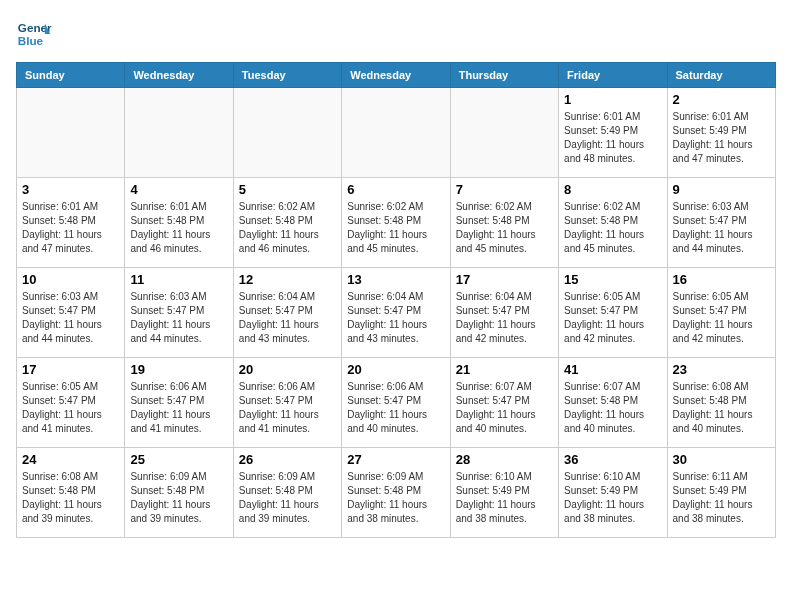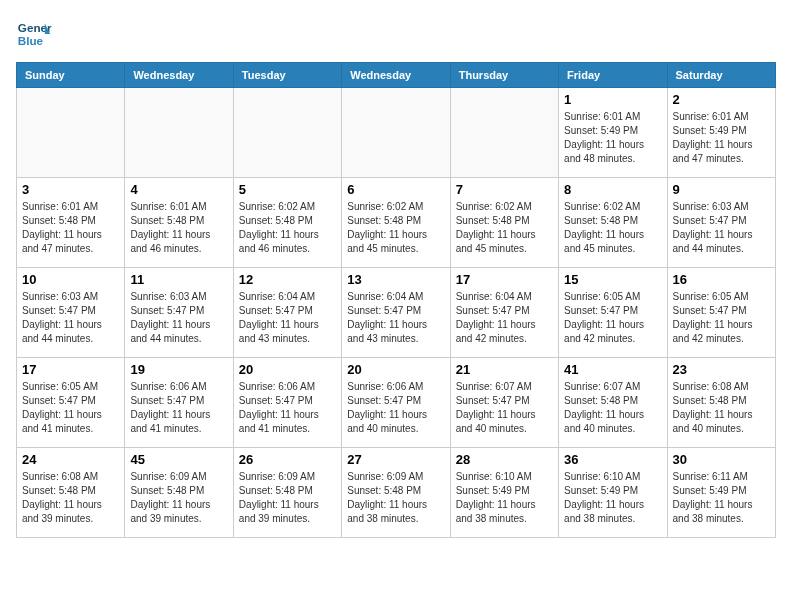--- a/index.html
+++ b/index.html
@@ -208,21 +208,21 @@
           <span class="day-number">23</span>
           <div class="day-info">Sunrise: 6:08 AM<br>Sunset: 5:48 PM<br>Daylight: 11 hours<br>and 40 minutes.</div>
         </td>
       </tr>
       <tr>
         <td>
           <span class="day-number">24</span>
           <div class="day-info">Sunrise: 6:08 AM<br>Sunset: 5:48 PM<br>Daylight: 11 hours<br>and 39 minutes.</div>
         </td>
         <td>
-          <span class="day-number">45</span>
+          <span class="day-number">25</span>
           <div class="day-info">Sunrise: 6:09 AM<br>Sunset: 5:48 PM<br>Daylight: 11 hours<br>and 39 minutes.</div>
         </td>
         <td>
           <span class="day-number">26</span>
           <div class="day-info">Sunrise: 6:09 AM<br>Sunset: 5:48 PM<br>Daylight: 11 hours<br>and 39 minutes.</div>
         </td>
         <td>
           <span class="day-number">27</span>
           <div class="day-info">Sunrise: 6:09 AM<br>Sunset: 5:48 PM<br>Daylight: 11 hours<br>and 38 minutes.</div>
         </td>

